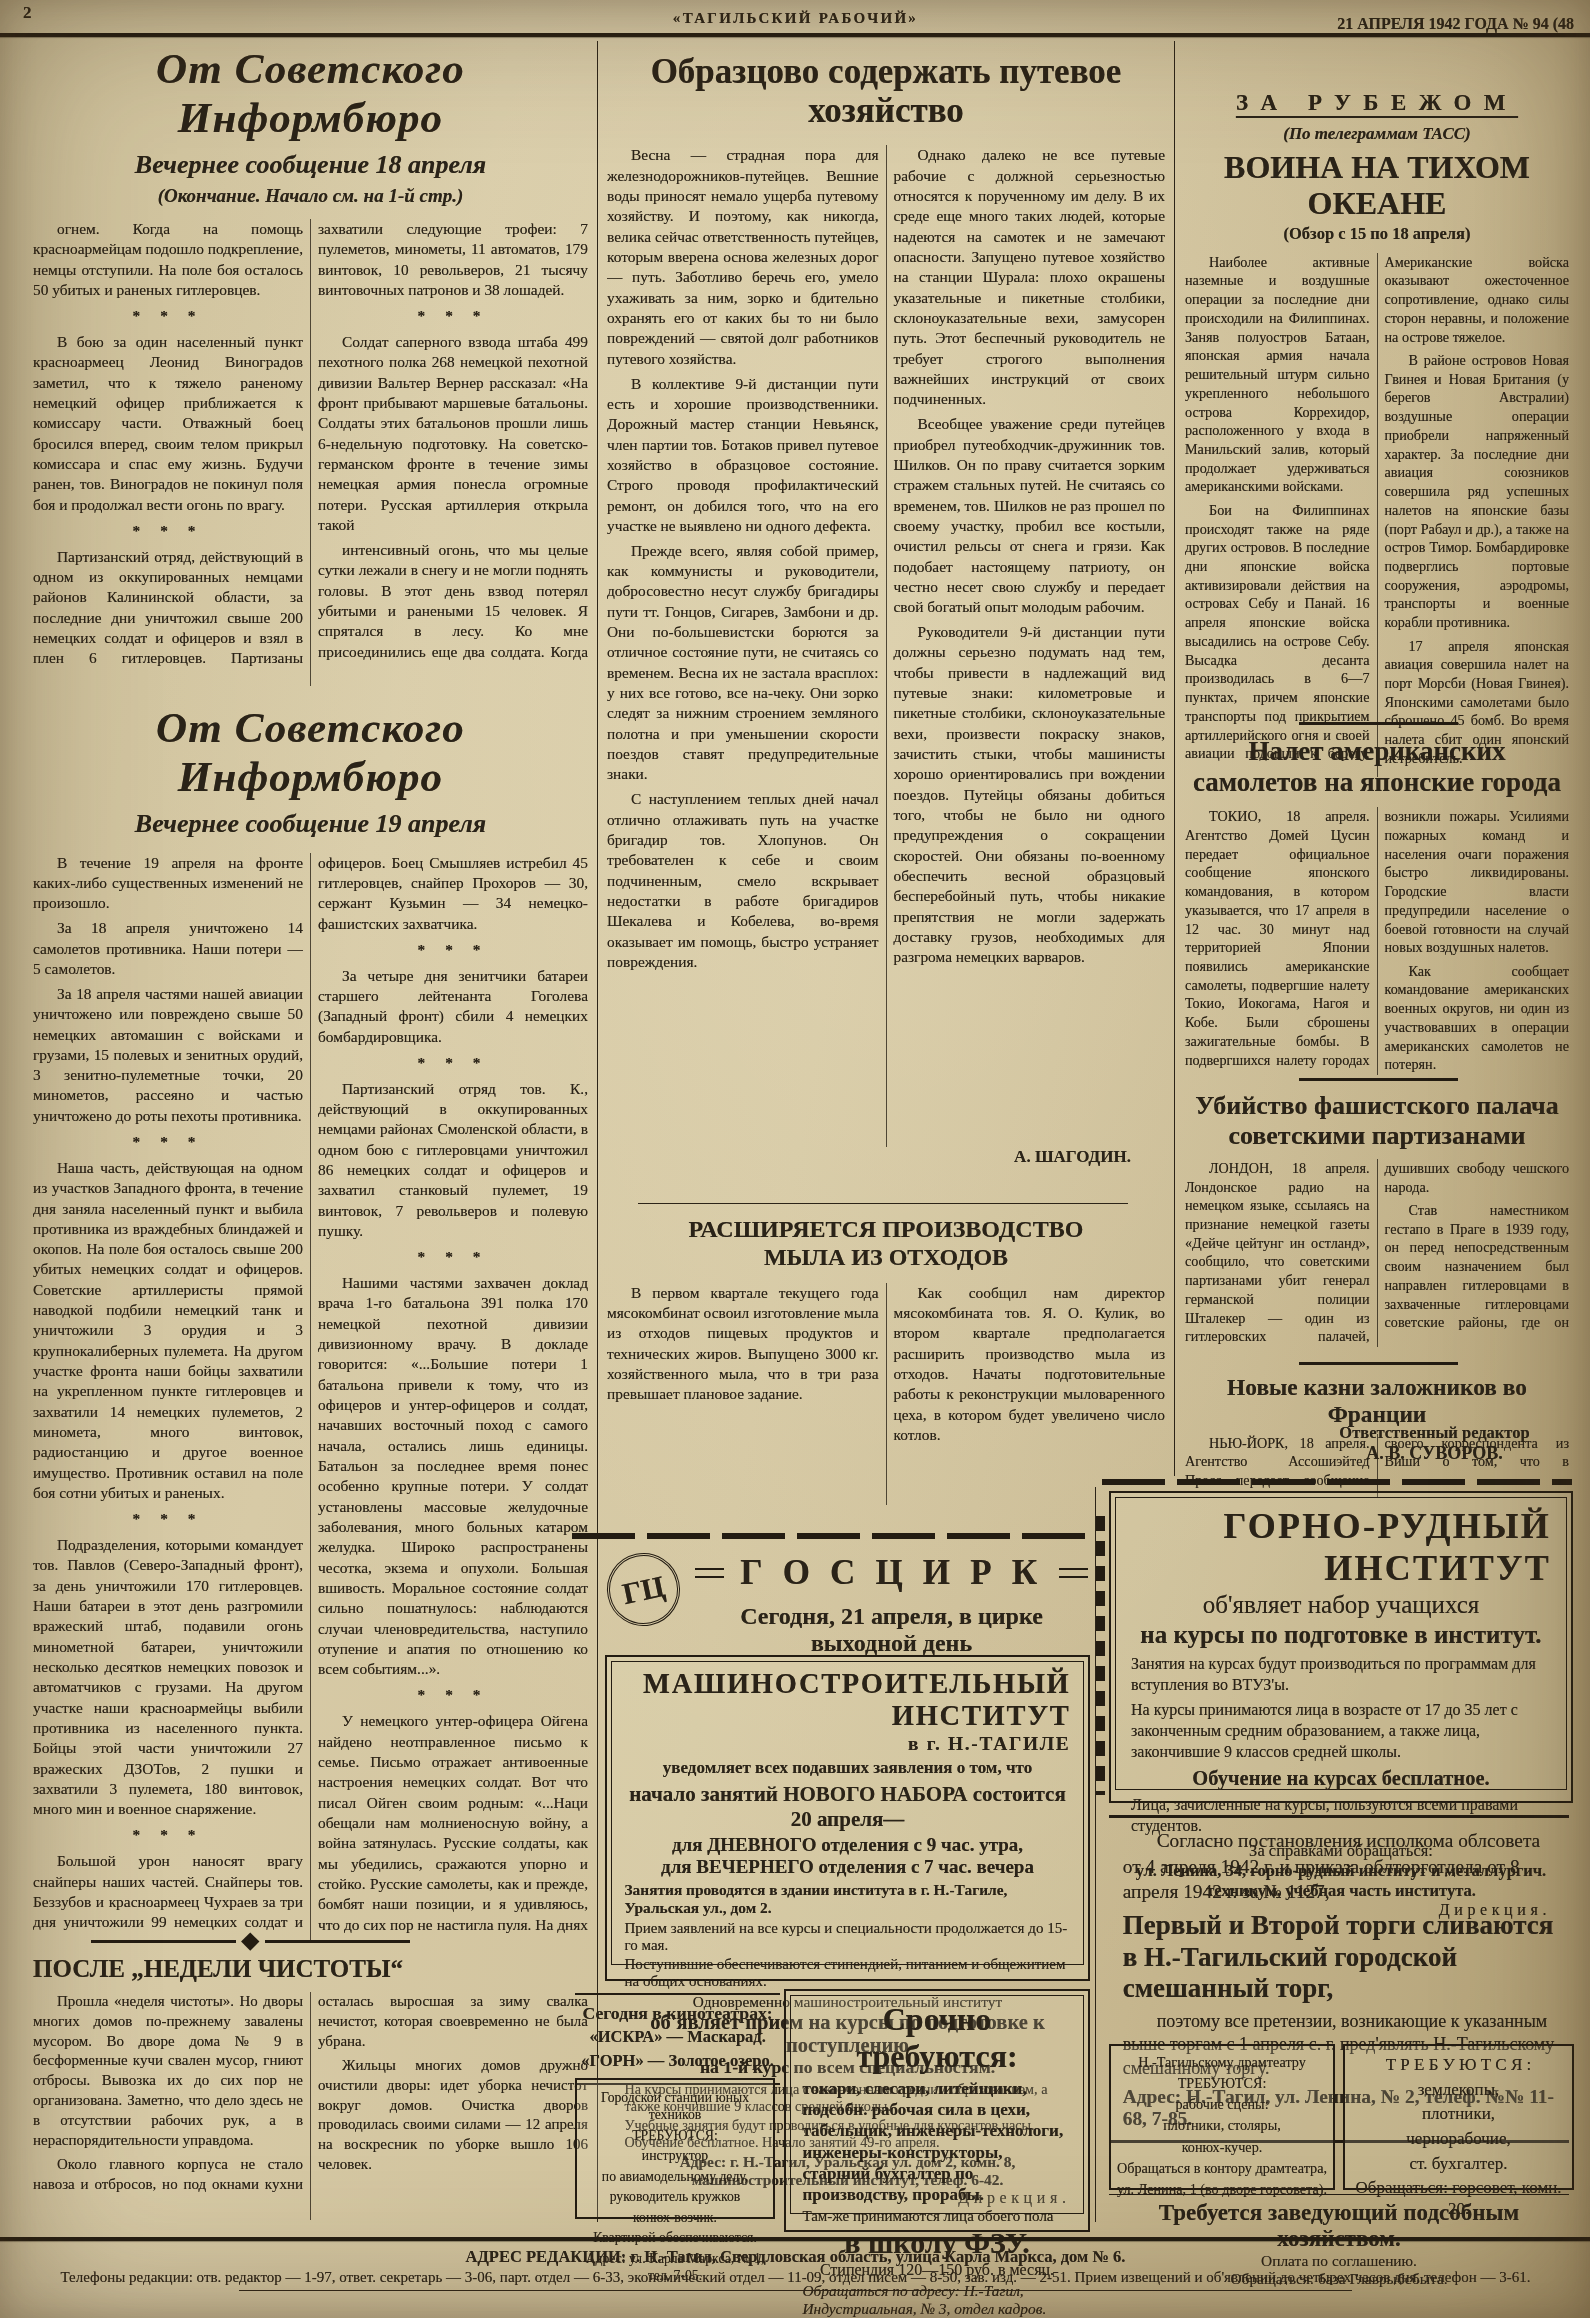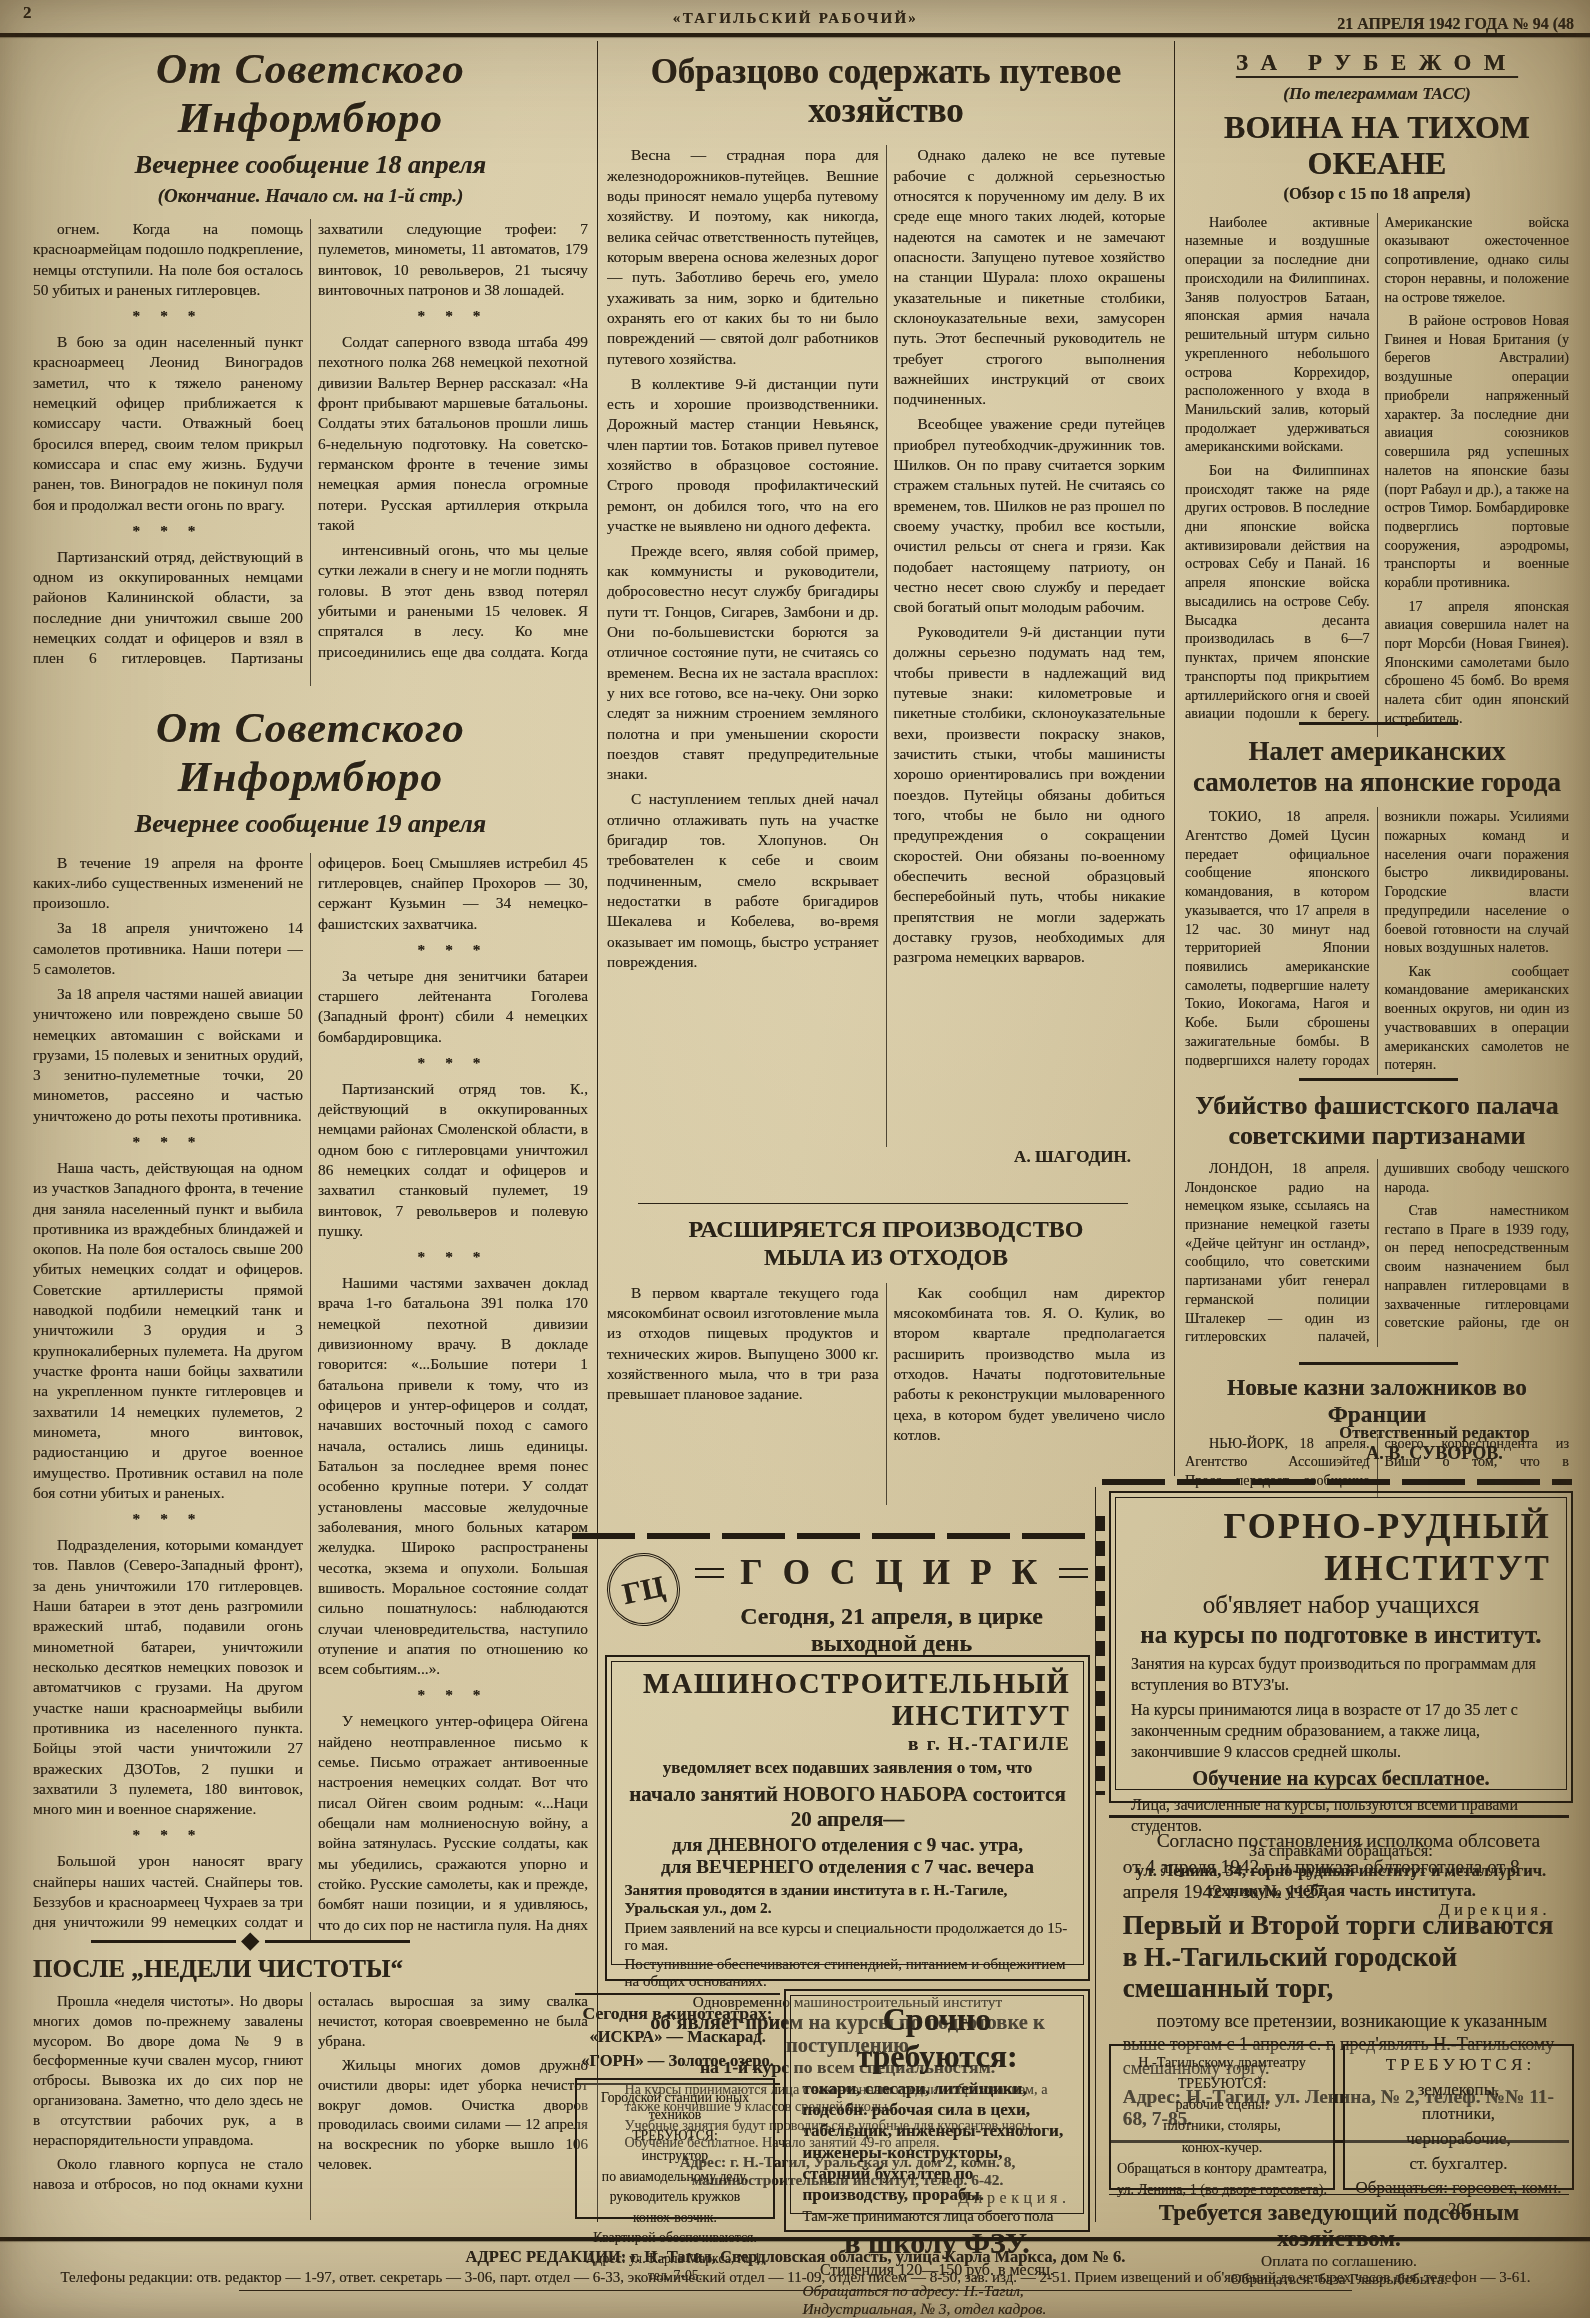--- a/index.html
+++ b/index.html
@@ -16,21 +16,21 @@
   .rule-thin{height:1.1px;background:#2c2418;}
   .rule-v{width:1.1px;background:#2c2418;}
   .dashrule{height:5.7px;background:repeating-linear-gradient(90deg,#231c12 0 63px,rgba(0,0,0,0) 63px 75px);}
   .txt{ text-shadow:0 0 0.6px rgba(40,28,12,.55); }
   
   .h-script{font-style:italic;font-weight:bold;font-size:43px;text-align:center;letter-spacing:1.1px;}
   .h-sub{font-style:italic;font-weight:bold;font-size:26px;text-align:center;}
   .h-note{font-style:italic;font-weight:bold;font-size:19px;text-align:center;}
   .h-big{font-weight:bold;font-size:33px;text-align:center;line-height:1.12;}
   .h-med{font-weight:bold;font-size:25px;text-align:center;line-height:1.15;}
-  .kicker{font-weight:bold;font-size:23px;letter-spacing:12.5px;text-align:center;text-decoration:underline;text-underline-offset:5.7px;}
+  .kicker{font-weight:bold;font-size:23px;letter-spacing:12.5px;text-align:center;text-decoration:underline;text-underline-offset:5.7px;margin-top:40px;}
   .src{font-style:italic;font-weight:bold;font-size:17px;text-align:center;}
   
   .cols2{column-count:2;column-gap:15px;column-rule:0.6px solid rgba(44,36,24,.8);
     text-align:justify;font-size:15.4px;line-height:1.32;overflow:hidden;}
   .cols2 p{margin:0 0 4.6px;text-indent:24px;}
   .cols2 p.sep{text-align:center;text-indent:0;font-weight:bold;letter-spacing:8px;margin:5.7px 0;}
   .sig{font-weight:bold;font-size:17px;text-align:right;padding-right:34px;}
   
   .box{border:2.3px solid #231c12;background:rgba(240,231,200,.18);}
   .box .inner{border:1.1px solid #231c12;margin:4px;padding:10.3px 15px;height:calc(100% - 8px - 23px);}

